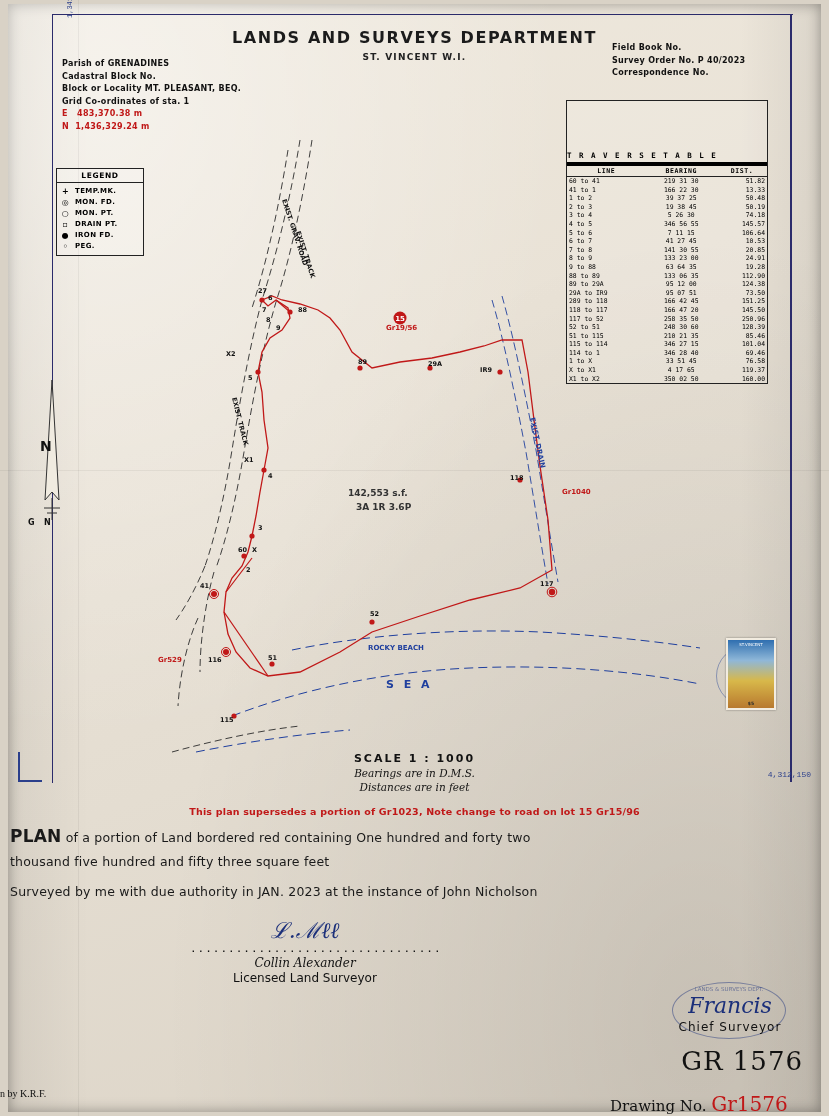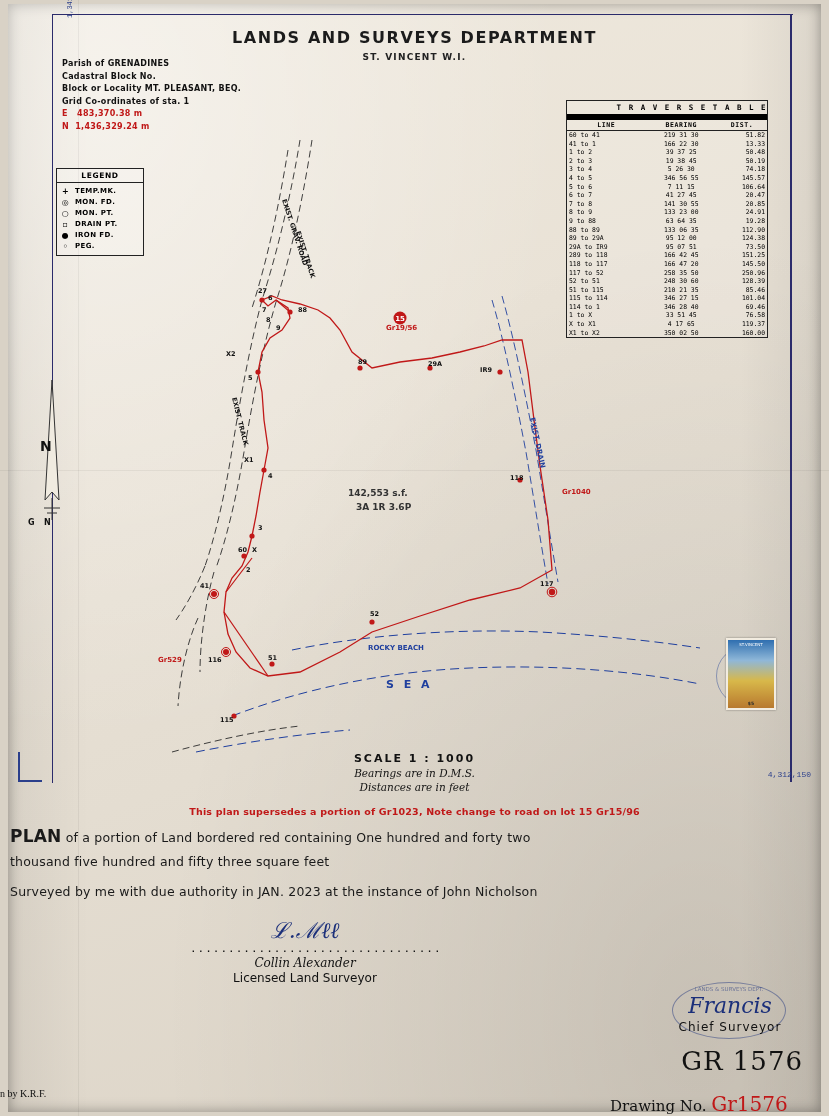--- a/index.html
+++ b/index.html
@@ -55,21 +55,21 @@
   }
   .legend .lg-title{text-align:center;font-size:7.5px;font-weight:bold;border-bottom:1px solid #222;padding:2px 0;font-family:"DejaVu Sans",sans-serif;letter-spacing:.6px;}
   .legend ul{list-style:none;margin:0;padding:3px 4px;}
   .legend li{font-size:7px;font-family:"DejaVu Sans",sans-serif;font-weight:bold;display:flex;align-items:center;gap:5px;line-height:11px;letter-spacing:.4px;}
   .lg-sym{display:inline-block;width:9px;text-align:center;font-size:8px;}
 
   .ttable{
     position:absolute;left:566px;top:100px;width:200px;border:1px solid #222;background:rgba(255,255,255,.12);
     font-family:"DejaVu Sans Mono", monospace;
   }
-  .ttable .tt-title{text-align:right;font-size:7.5px;font-weight:bold;letter-spacing:1.5px;padding:2px 0;border-bottom:6px solid #000000;}
+  .ttable .tt-title{text-align:left;font-size:7.5px;font-weight:bold;letter-spacing:1.5px;padding:2px 0;border-bottom:4px solid #000000;margin-top:48px;}
   .ttable table{border-collapse:collapse;width:100%;}
   .ttable th{font-size:6.5px;font-weight:bold;letter-spacing:.6px;padding:1px 2px;border-bottom:1px solid #222;}
   .ttable td{font-size:6.4px;padding:0 2px;line-height:8.6px;white-space:nowrap;}
   .ttable td.c2{text-align:center;}
   .ttable td.c3{text-align:right;}
 
   .northarrow{position:absolute;left:22px;top:380px;width:60px;height:160px;}
   .na-label{position:absolute;font-family:"DejaVu Sans",sans-serif;font-weight:bold;font-size:10px;color:#111;}
 
   svg.plan{position:absolute;left:0;top:0;width:829px;height:800px;}
@@ -143,20 +143,25 @@
     <div>
       <span class="red">E</span>
       &nbsp;&nbsp;<span class="red">483,370.38 m</span>
     </div>
     <div>
       <span class="red">N</span>
       &nbsp;<span class="red">1,436,329.24 m</span>
     </div>
   </div>
 
+  <div class="hdr-right">
+    <div>Field Book No.</div>
+    <div>Survey Order No. P 40/2023</div>
+    <div>Correspondence No.</div>
+  </div>
 
   <div class="legend">
     <div class="lg-title">LEGEND</div>
     <ul>
       <li>
           <span class="lg-sym">+</span>
           <span>TEMP.MK.</span>
         </li>
       <li>
           <span class="lg-sym">◎</span>
@@ -223,21 +228,21 @@
             <td class="c3">145.57</td>
           </tr>
           <tr>
             <td class="c1">5 to 6</td>
             <td class="c2">7 11 15</td>
             <td class="c3">106.64</td>
           </tr>
           <tr>
             <td class="c1">6 to 7</td>
             <td class="c2">41 27 45</td>
-            <td class="c3">20.47</td>
+            <td class="c3">10.53</td>
           </tr>
           <tr>
             <td class="c1">7 to 8</td>
             <td class="c2">141 30 55</td>
             <td class="c3">20.85</td>
           </tr>
           <tr>
             <td class="c1">8 to 9</td>
             <td class="c2">133 23 00</td>
             <td class="c3">24.91</td>

